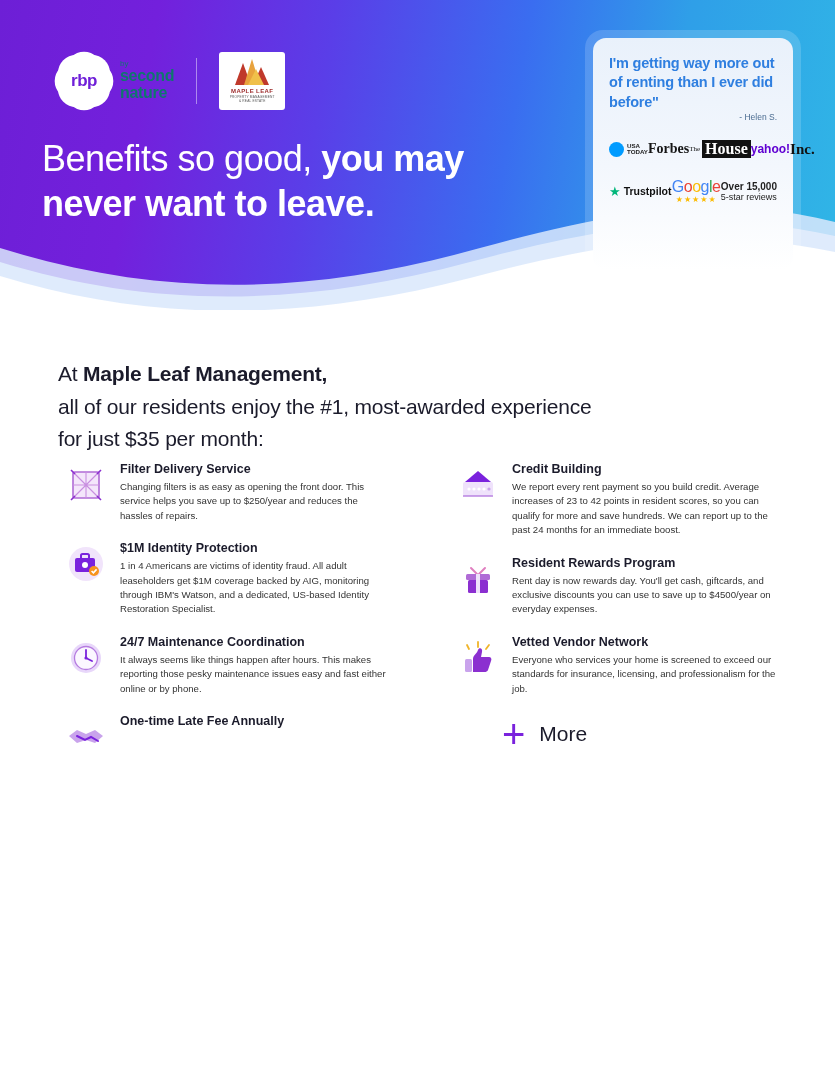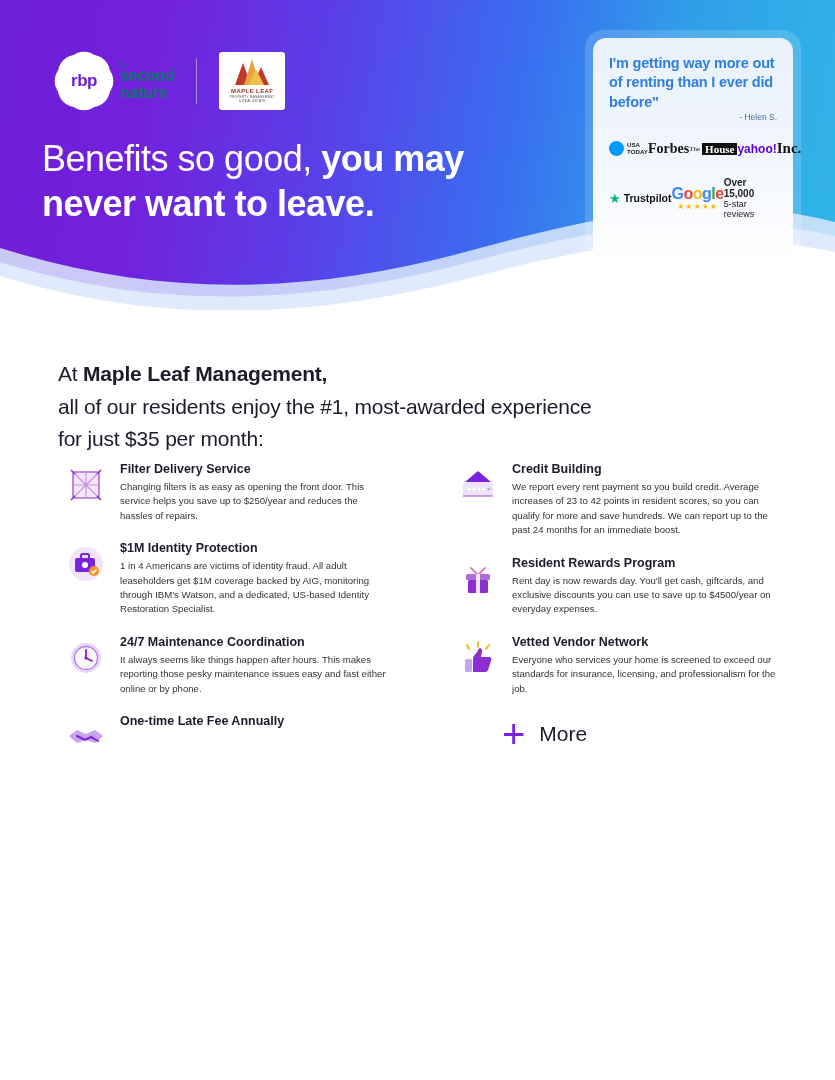--- a/index.html
+++ b/index.html
@@ -83,29 +83,29 @@
     color: #2f7fe0; font-size: 14.5px; font-weight: 700; line-height: 1.34; letter-spacing: -.2px;
   }
   .quote-attr { text-align: right; color: #4a6b90; font-size: 8.5px; }
   .press-row { display: flex; align-items: center; justify-content: space-between; margin-top: 18px; }
   .usa-today { display: flex; align-items: center; }
   .usa-dot { width: 15px; height: 15px; border-radius: 50%; background: #009bff; margin-right: 3px; }
   .usa-txt { font-size: 6.2px; font-weight: bold; color: #222; line-height: 1.05; }
   .forbes { font-family: "Liberation Serif", serif; font-weight: bold; font-size: 14px; color: #151515; }
   .house { display: flex; align-items: center; }
   .house-the { font-family: "Liberation Serif", serif; font-size: 7px; color:#111; margin-right:2px;}
-  .house-word { background: #111; color: #fff; font-family: "Liberation Serif", serif; font-weight: bold; font-size: 11px; padding: 0 3px; }
+  .house-word { background: #111; color: #fff; font-family: "Liberation Serif", serif; font-weight: bold; font-size: 16px; padding: 0 3px; }
   .yahoo { color: #6001d2; font-weight: bold; font-size: 12px; }
   .inc { font-family: "Liberation Serif", serif; font-weight: bold; font-size: 15px; color: #111; }
   .press-row2 { display: flex; align-items: center; justify-content: space-between; margin-top: 20px; }
   .trustpilot { display:flex; align-items:center; }
   .tp-star { color:#00b67a; font-size: 13px; margin-right: 3px; }
   .tp-txt { font-weight: bold; font-size: 10.5px; color: #111; }
   .google-wrap { text-align:center; }
-  .google { font-size: 16px; font-weight: 700; letter-spacing: -.5px; }
+  .google { font-size: 16px; font-weight: 400; letter-spacing: -.5px; }
   .g1{color:#4285F4}.g2{color:#EA4335}.g3{color:#FBBC05}.g4{color:#4285F4}.g5{color:#34A853}.g6{color:#EA4335}
   .g-stars { color: #fbbc05; font-size: 8px; letter-spacing: 1px; margin-top: -1px;}
   .over { text-align: left; }
   .over-1 { font-size: 10px; font-weight: 600; color: #222; }
   .over-2 { font-size: 9px; color: #222; }
 
   
   .intro {
     position: absolute; left: 58px; top: 358px; width: 720px;
     color: #1b1b2b; font-size: 21px; line-height: 1.55; font-weight: 400; letter-spacing: -.2px;

